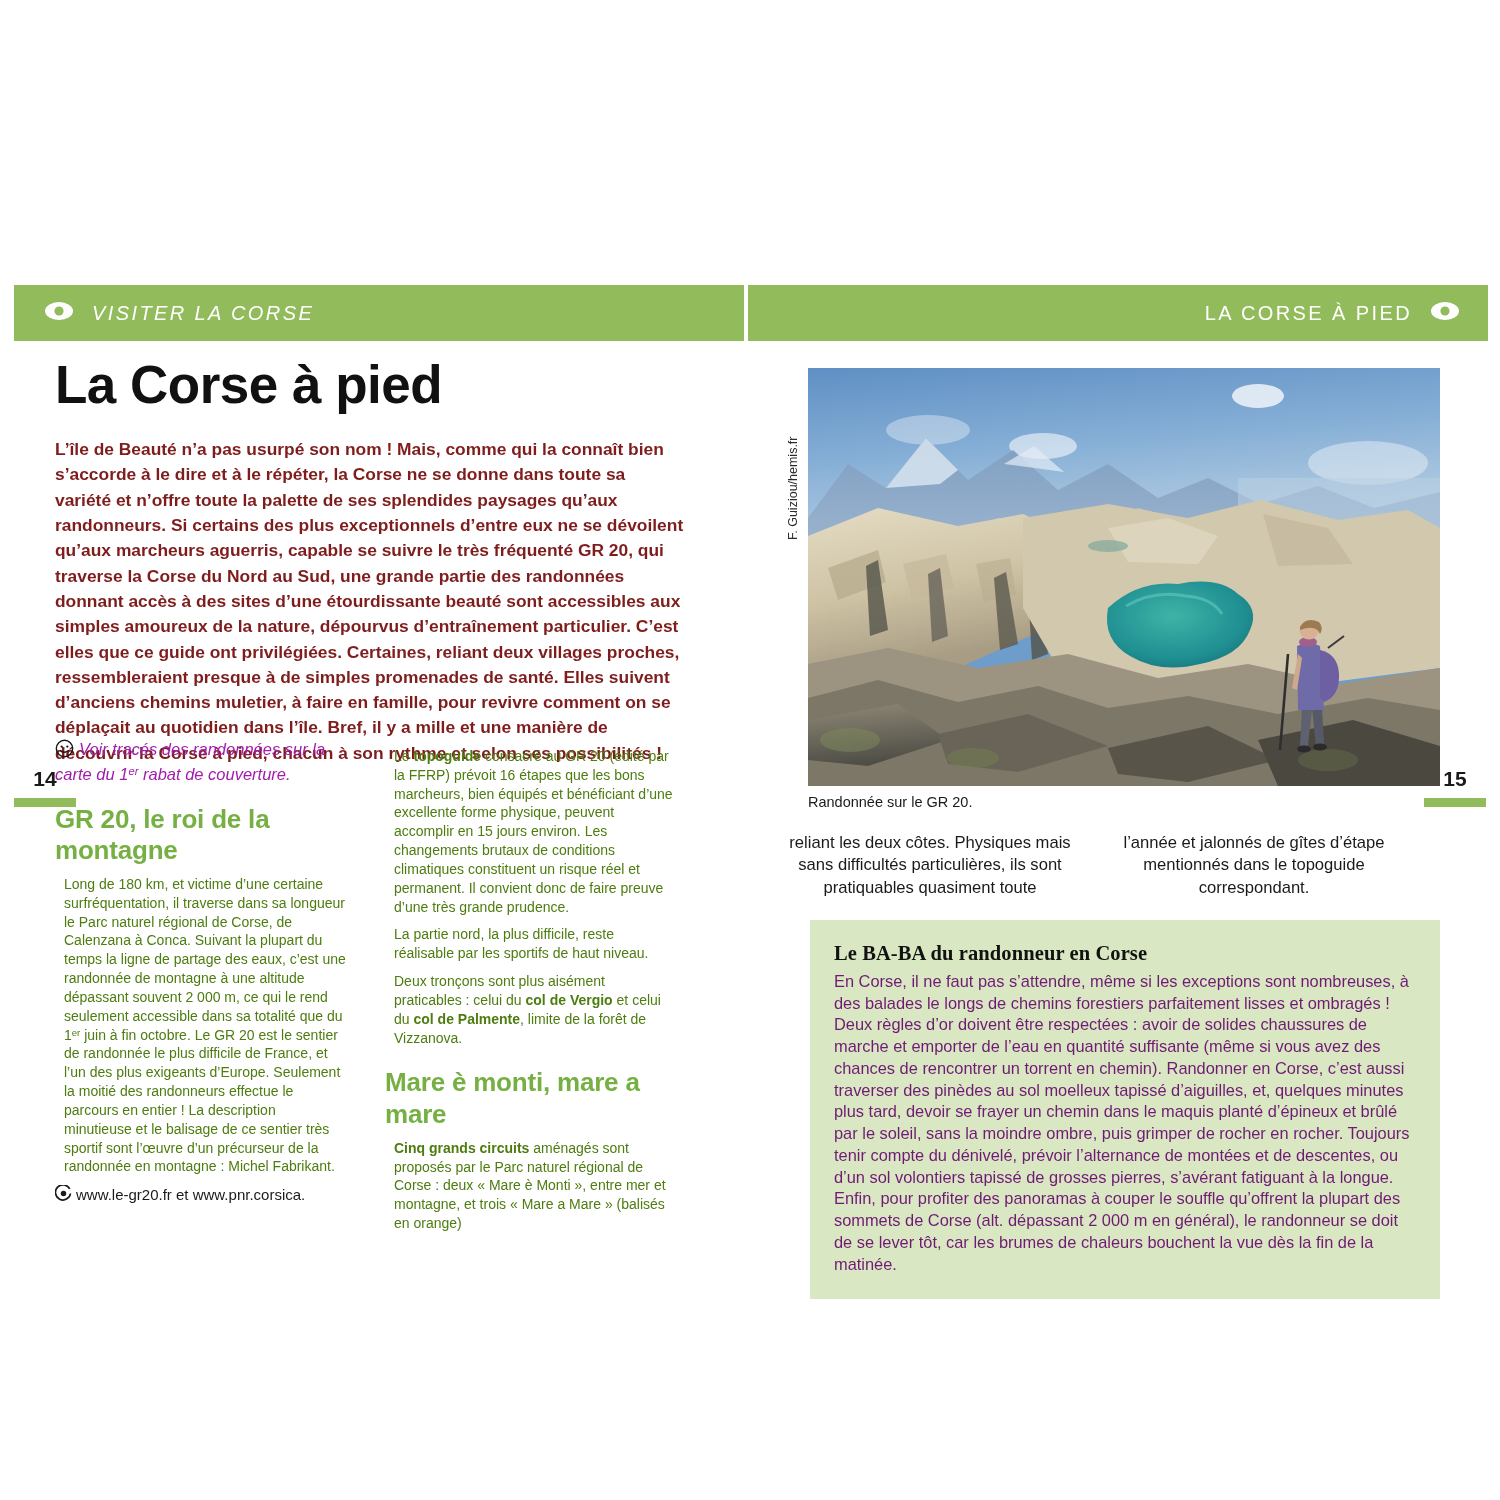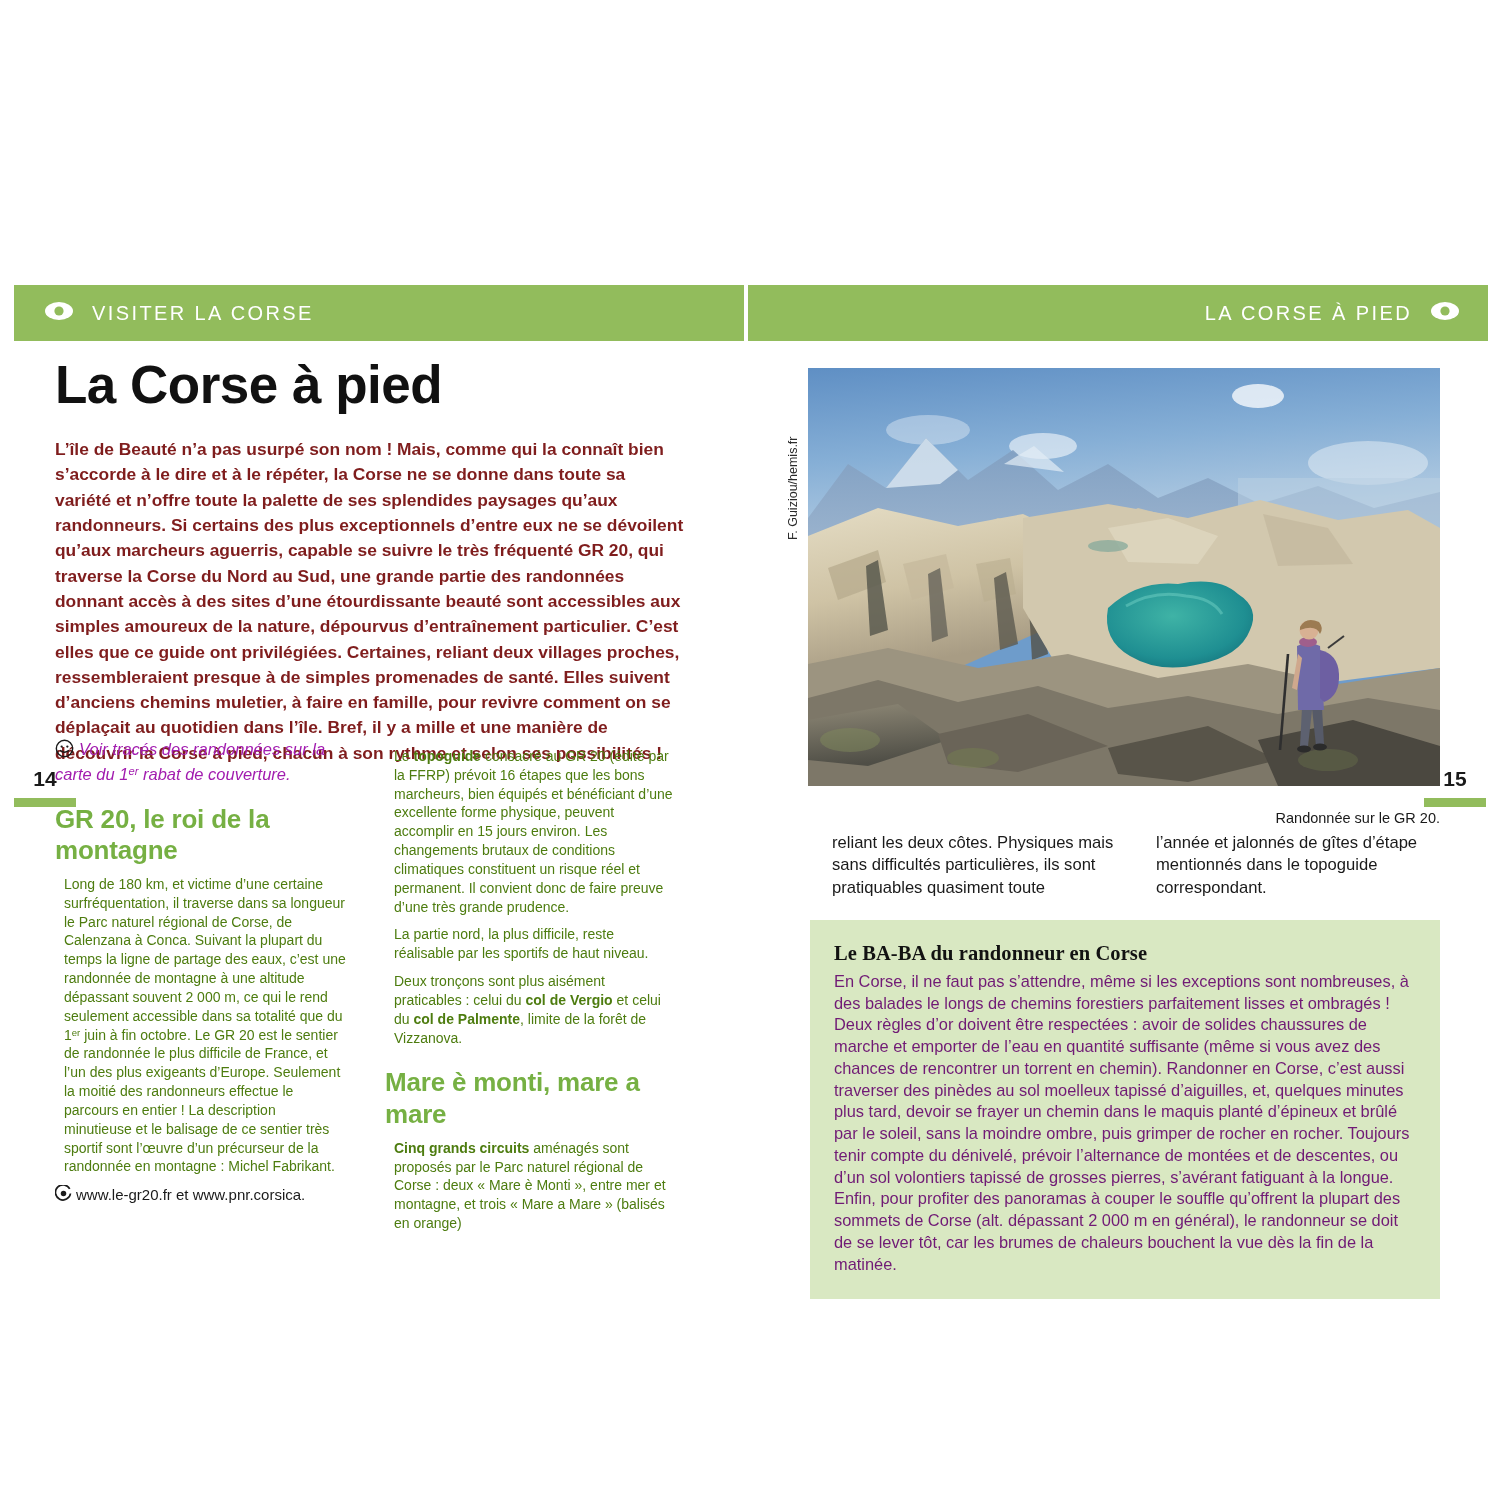--- a/index.html
+++ b/index.html
@@ -40,21 +40,21 @@
     left: 748px;
     width: 740px;
     background: #92bc5c;
   }
   .header-inner {
     height: 100%;
     display: flex;
     align-items: center;
     box-sizing: border-box;
   }
-  .header-left .header-inner { padding-left: 30px; justify-content: flex-start; }
+  .header-left .header-inner { padding-left: 30px; justify-content: flex-start; font-style: italic; }
   .header-right .header-inner { padding-right: 28px; justify-content: flex-end; }
 
   .run-title {
     font-size: 20px;
     letter-spacing: 2.4px;
     color: #ffffff;
     font-weight: 400;
     white-space: nowrap;
   }
   .eye-icon { display: block; }
@@ -180,33 +180,33 @@
     position: absolute;
     left: -22px;
     top: 172px;
     transform: rotate(-90deg);
     transform-origin: left top;
     font-size: 12.5px;
     color: #2b2b2b;
     white-space: nowrap;
   }
   .photo-caption {
-    margin-top: 24px;
-    text-align: right;
+    margin-top: 8px;
     font-size: 14.5px;
     color: #1a1a1a;
   }
 
   .right-cols {
     position: absolute;
-    left: 832px;
+    left: 780px;
     top: 832px;
     width: 632px;
     display: flex;
     gap: 24px;
+    text-align: center;
   }
   .right-col { width: 300px; }
   p.body-right {
     margin: 0;
     font-size: 16.6px;
     line-height: 1.345;
     color: #1a1a1a;
   }
 
   

